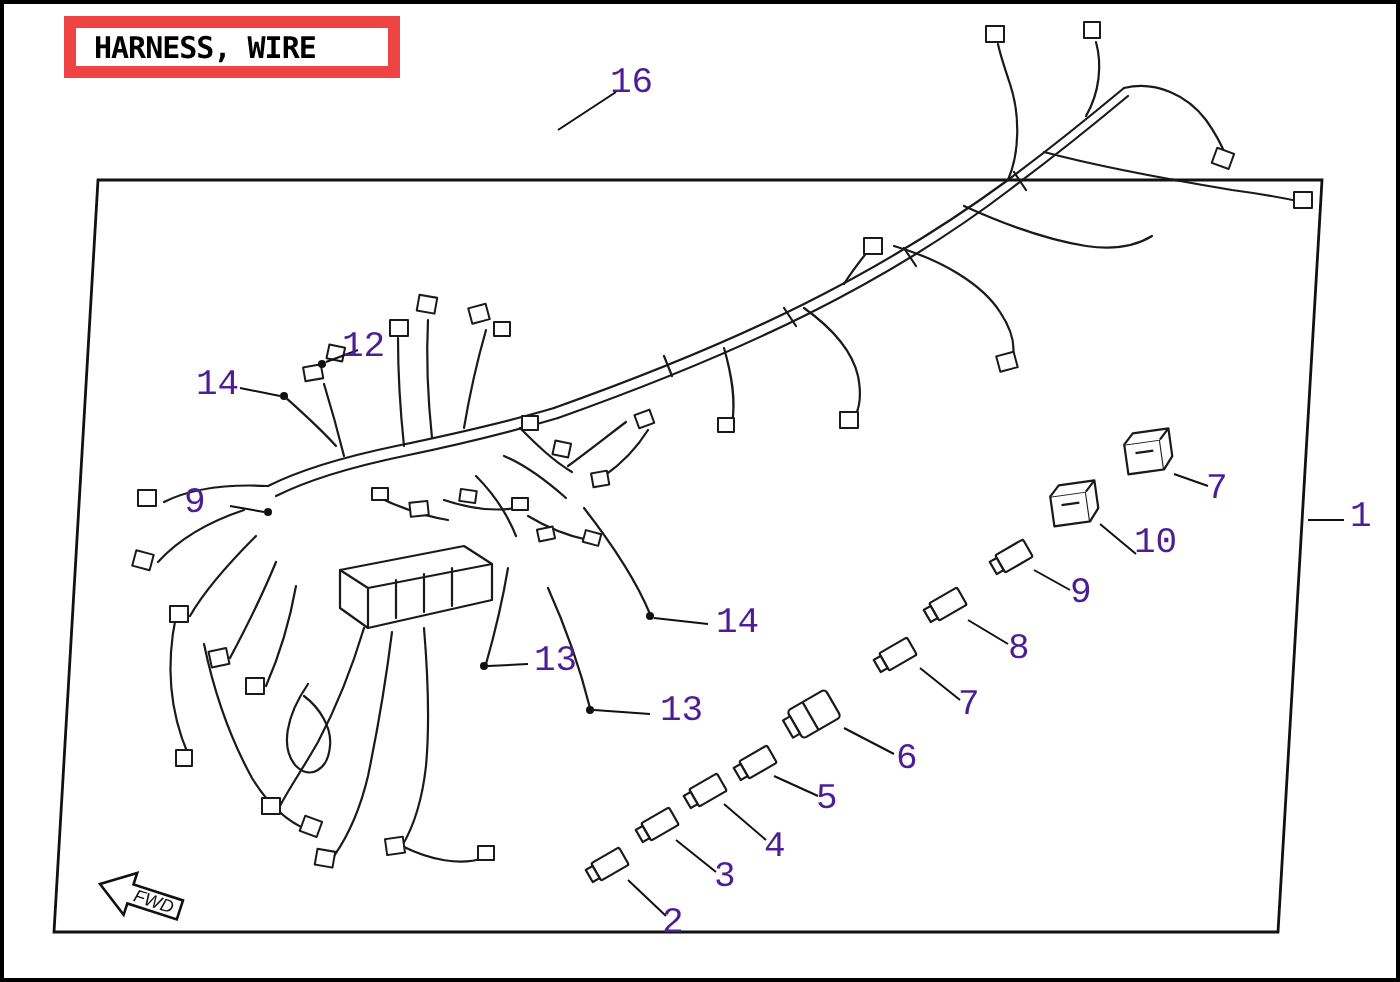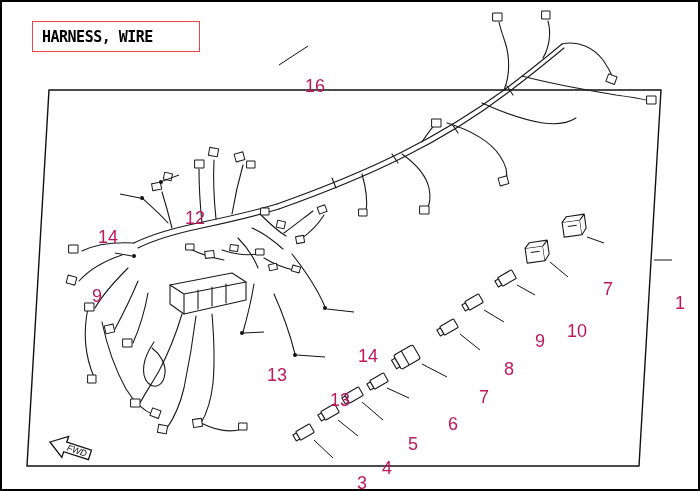--- a/index.html
+++ b/index.html
@@ -3,29 +3,29 @@
 <meta charset="utf-8">
 <style>
   html,body{margin:0;padding:0;background:#e8e8e8;}
   .stage{
     position:relative;width:700px;height:491px;background:#ffffff;
     border:2px solid #000;box-sizing:border-box;overflow:hidden;
     font-family:"Liberation Sans",sans-serif;
   }
   .art{position:absolute;left:0;top:0;z-index:1;}
   .title-box{
-    position:absolute;left:30px;top:19px;width:168px;height:31px;z-index:3;
-    background:#fff;border:1px solid #ef4444;box-sizing:border-box;
+    position:absolute;left:30px;top:6px;width:168px;height:31px;z-index:3;
+    background:#fff;border:6px solid #ef4444;box-sizing:border-box;
     display:flex;align-items:center;padding-left:9px;
     font-family:"DejaVu Sans Mono",monospace;font-weight:bold;font-size:15px;
     letter-spacing:-0.5px;color:#000;white-space:nowrap;
   }
   .callout{
-    position:absolute;z-index:3;color:#be185d;
-    font-family:Liberation Sans, sans-serif;font-size:18px;line-height:20px;margin-top:44px;
+    position:absolute;z-index:3;color:#4c1d95;
+    font-family:Liberation Mono, monospace;font-size:18px;line-height:20px;
   }
 </style>
 </head>
 <body>
 
 <div class="stage">
 
   <svg class="art" width="700" height="491" viewBox="0 0 700 491">
 
     <polygon points="47,88 659,88 637,464 25,464" fill="none" stroke="#111" stroke-width="1.4"></polygon>
@@ -212,23 +212,23 @@
 
   <div class="callout" style="left:673px;top:247px">1</div>
   <div class="callout" style="left:329px;top:450px">2</div>
   <div class="callout" style="left:355px;top:427px">3</div>
   <div class="callout" style="left:380px;top:412px">4</div>
   <div class="callout" style="left:406px;top:388px">5</div>
   <div class="callout" style="left:446px;top:368px">6</div>
   <div class="callout" style="left:477px;top:341px">7</div>
   <div class="callout" style="left:502px;top:313px">8</div>
   <div class="callout" style="left:533px;top:285px">9</div>
-  <div class="callout" style="left:565px;top:275px">10</div>
+  <div class="callout" style="left:565px;top:260px">10</div>
   <div class="callout" style="left:601px;top:233px">7</div>
-  <div class="callout" style="left:183px;top:162px">12</div>
+  <div class="callout" style="left:169px;top:162px">12</div>
   <div class="callout" style="left:265px;top:319px">13</div>
   <div class="callout" style="left:328px;top:344px">13</div>
   <div class="callout" style="left:96px;top:181px">14</div>
   <div class="callout" style="left:356px;top:300px">14</div>
   <div class="callout" style="left:90px;top:240px">9</div>
   <div class="callout" style="left:303px;top:30px">16</div>
 
 </div>
 
 </body></html>

